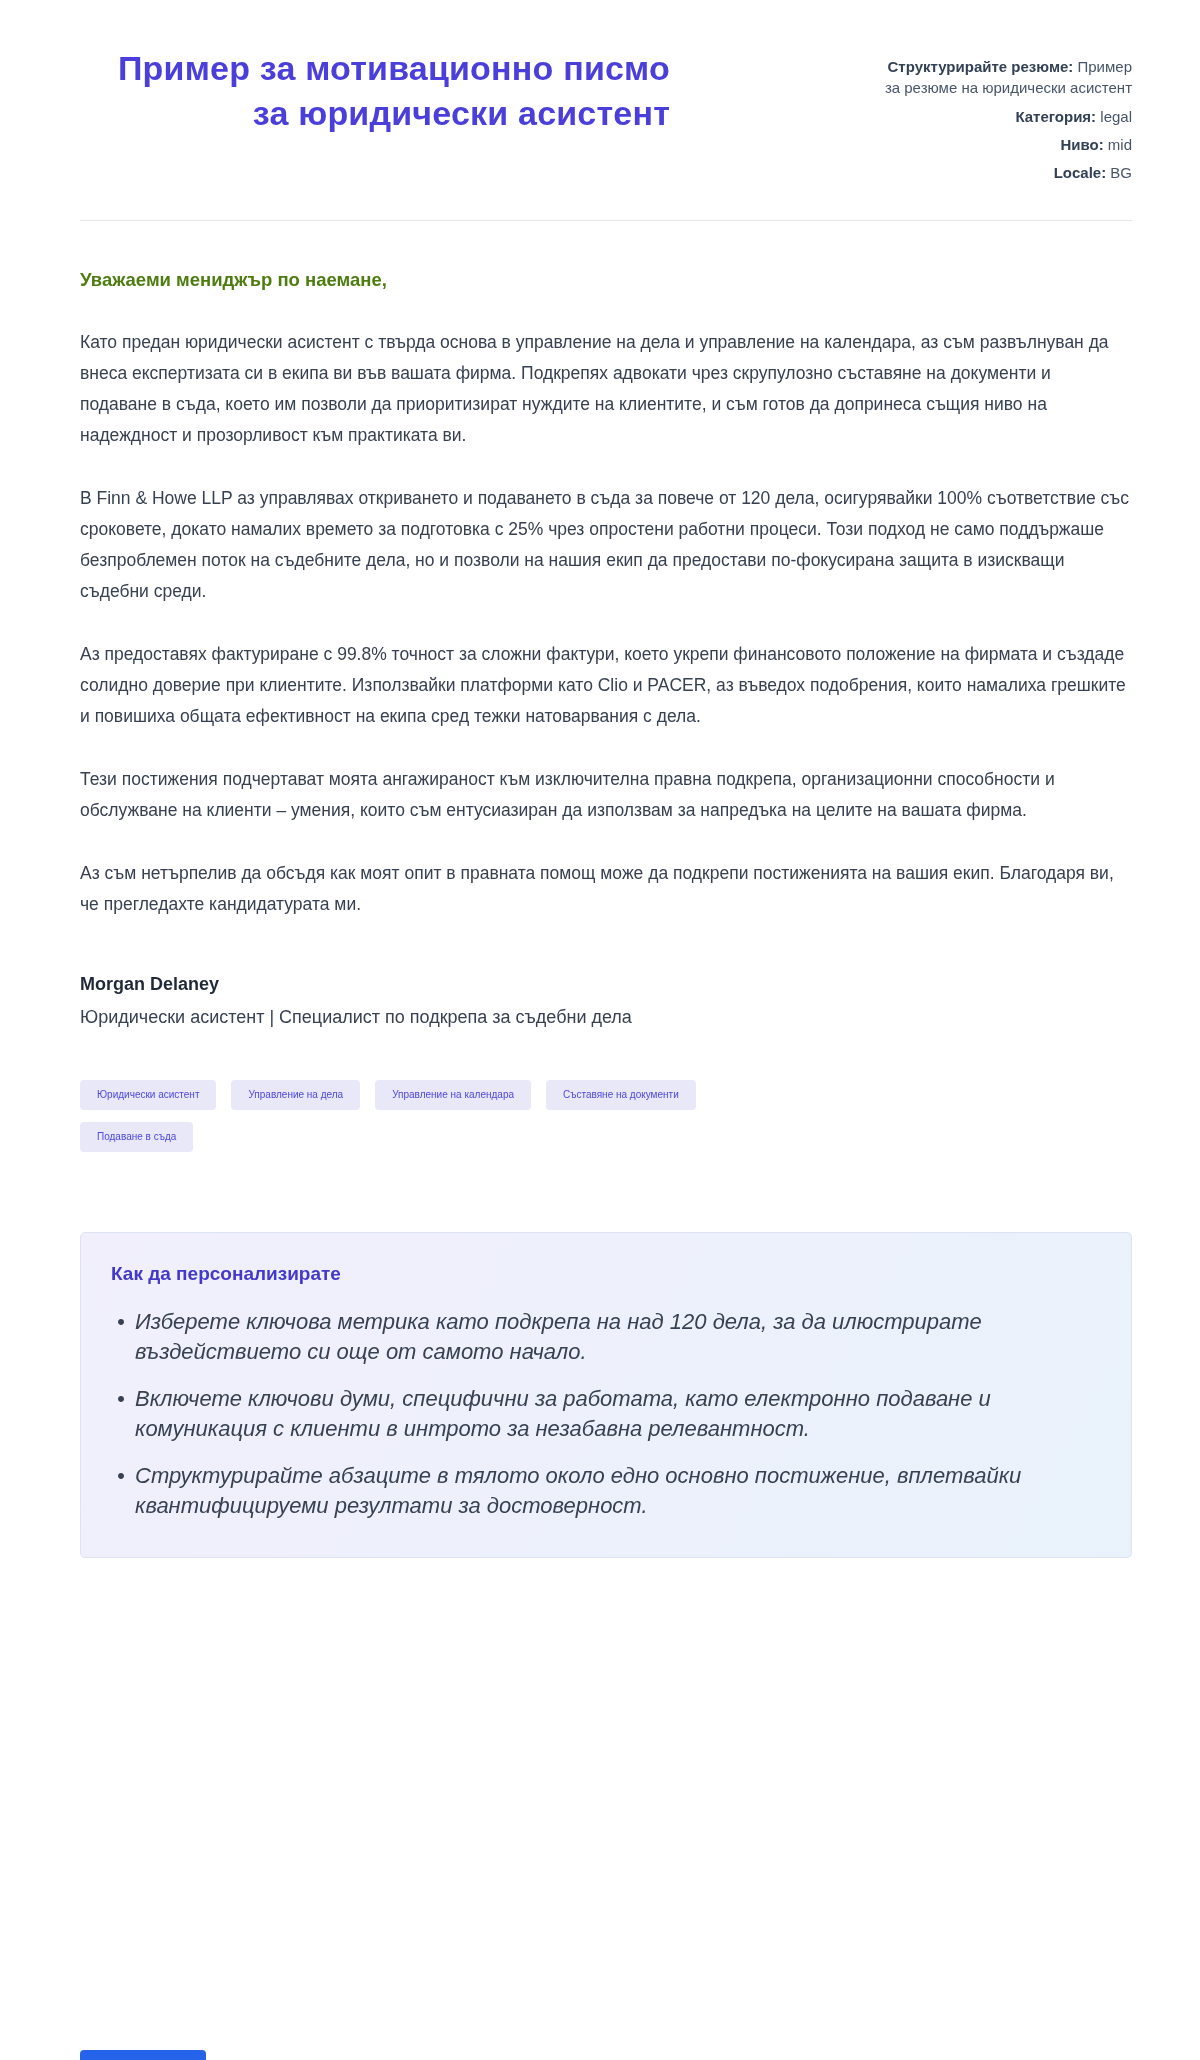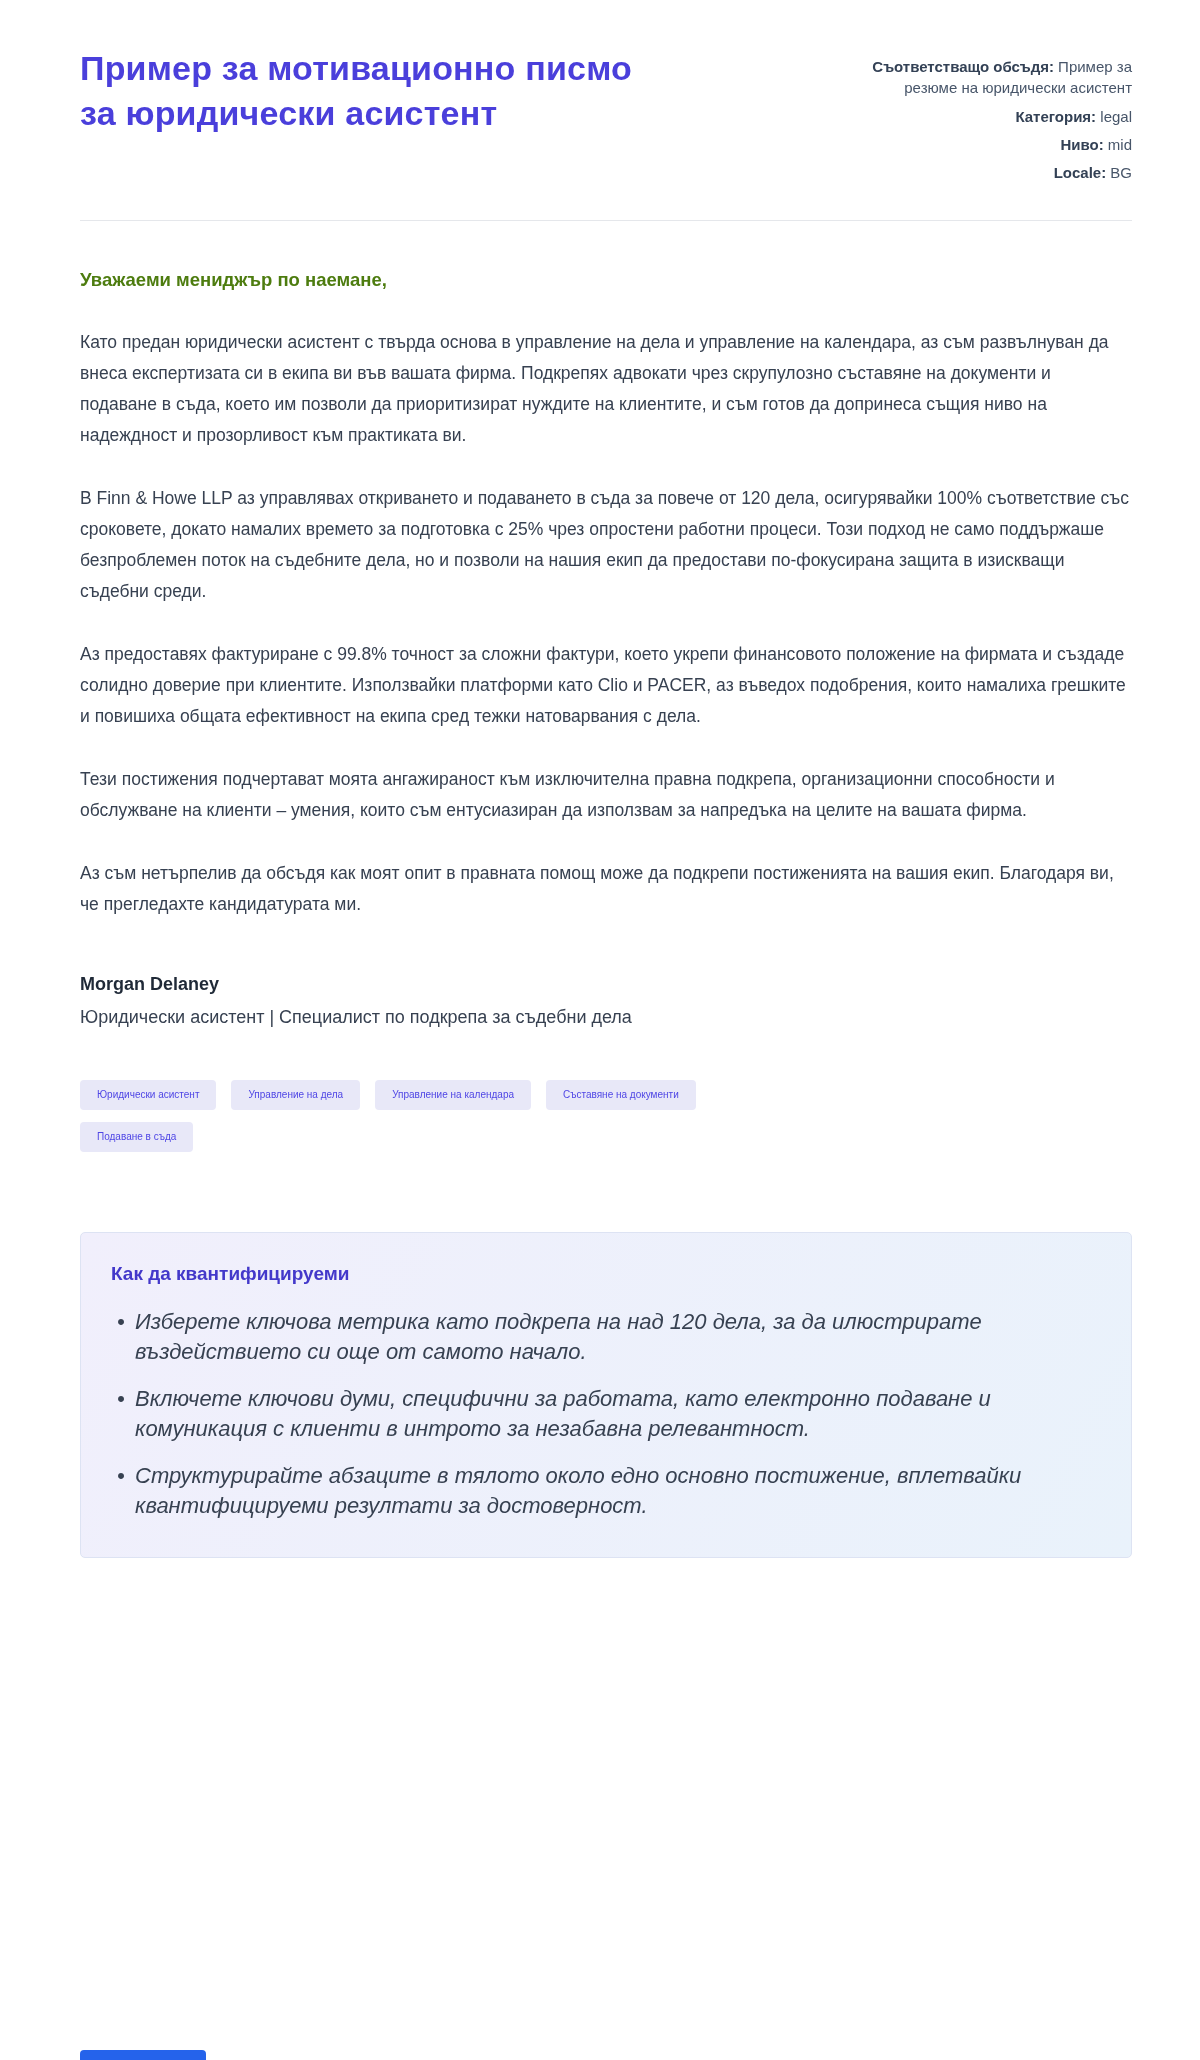--- a/index.html
+++ b/index.html
@@ -18,20 +18,21 @@
   
   .header { display: flex; justify-content: space-between; gap: 40px; }
   .header-left { width: 590px; }
   .page-title {
     color: #4a3fdb;
     font-size: 34px;
     line-height: 1.32;
     font-weight: 700;
     letter-spacing: 0.2px;
     margin-bottom: 10px;
+    text-align: right;
   }
   .page-subtitle {
     color: #374151;
     font-size: 21px;
     line-height: 1.38;
     font-weight: 700;
   }
   .header-right {
     width: 262px;
     text-align: right;
@@ -135,21 +136,21 @@
 
 <div class="page">
   <div class="content">
 
     <div class="header">
       <div class="header-left">
         <h1 class="page-title">Пример за мотивационно писмо за юридически асистент</h1>
       </div>
       <div class="header-right">
         <div class="meta-item">
-          <span class="meta-label">Съответстващо обсъдя:</span>
+          <span class="meta-label">Структурирайте резюме:</span>
           <span>Пример за резюме на юридически асистент</span>
         </div>
         <div class="meta-item">
           <span class="meta-label">Категория:</span>
           <span>legal</span>
         </div>
         <div class="meta-item">
           <span class="meta-label">Ниво:</span>
           <span>mid</span>
         </div>
@@ -179,21 +180,21 @@
 
     <div class="tags">
       <span class="tag">Юридически асистент</span>
       <span class="tag">Управление на дела</span>
       <span class="tag">Управление на календара</span>
       <span class="tag">Съставяне на документи</span>
       <span class="tag">Подаване в съда</span>
     </div>
 
     <div class="personalize-box">
-      <div class="personalize-title">Как да квантифицируеми</div>
+      <div class="personalize-title">Как да персонализирате</div>
       <ul>
         <li>Изберете ключова метрика като подкрепа на над 120 дела, за да илюстрирате въздействието си още от самото начало.</li>
         <li>Включете ключови думи, специфични за работата, като електронно подаване и комуникация с клиенти в интрото за незабавна релевантност.</li>
         <li>Структурирайте абзаците в тялото около едно основно постижение, вплетвайки квантифицируеми резултати за достоверност.</li>
       </ul>
     </div>
 
   </div>
 
   <div class="cutoff-fragment"></div>

